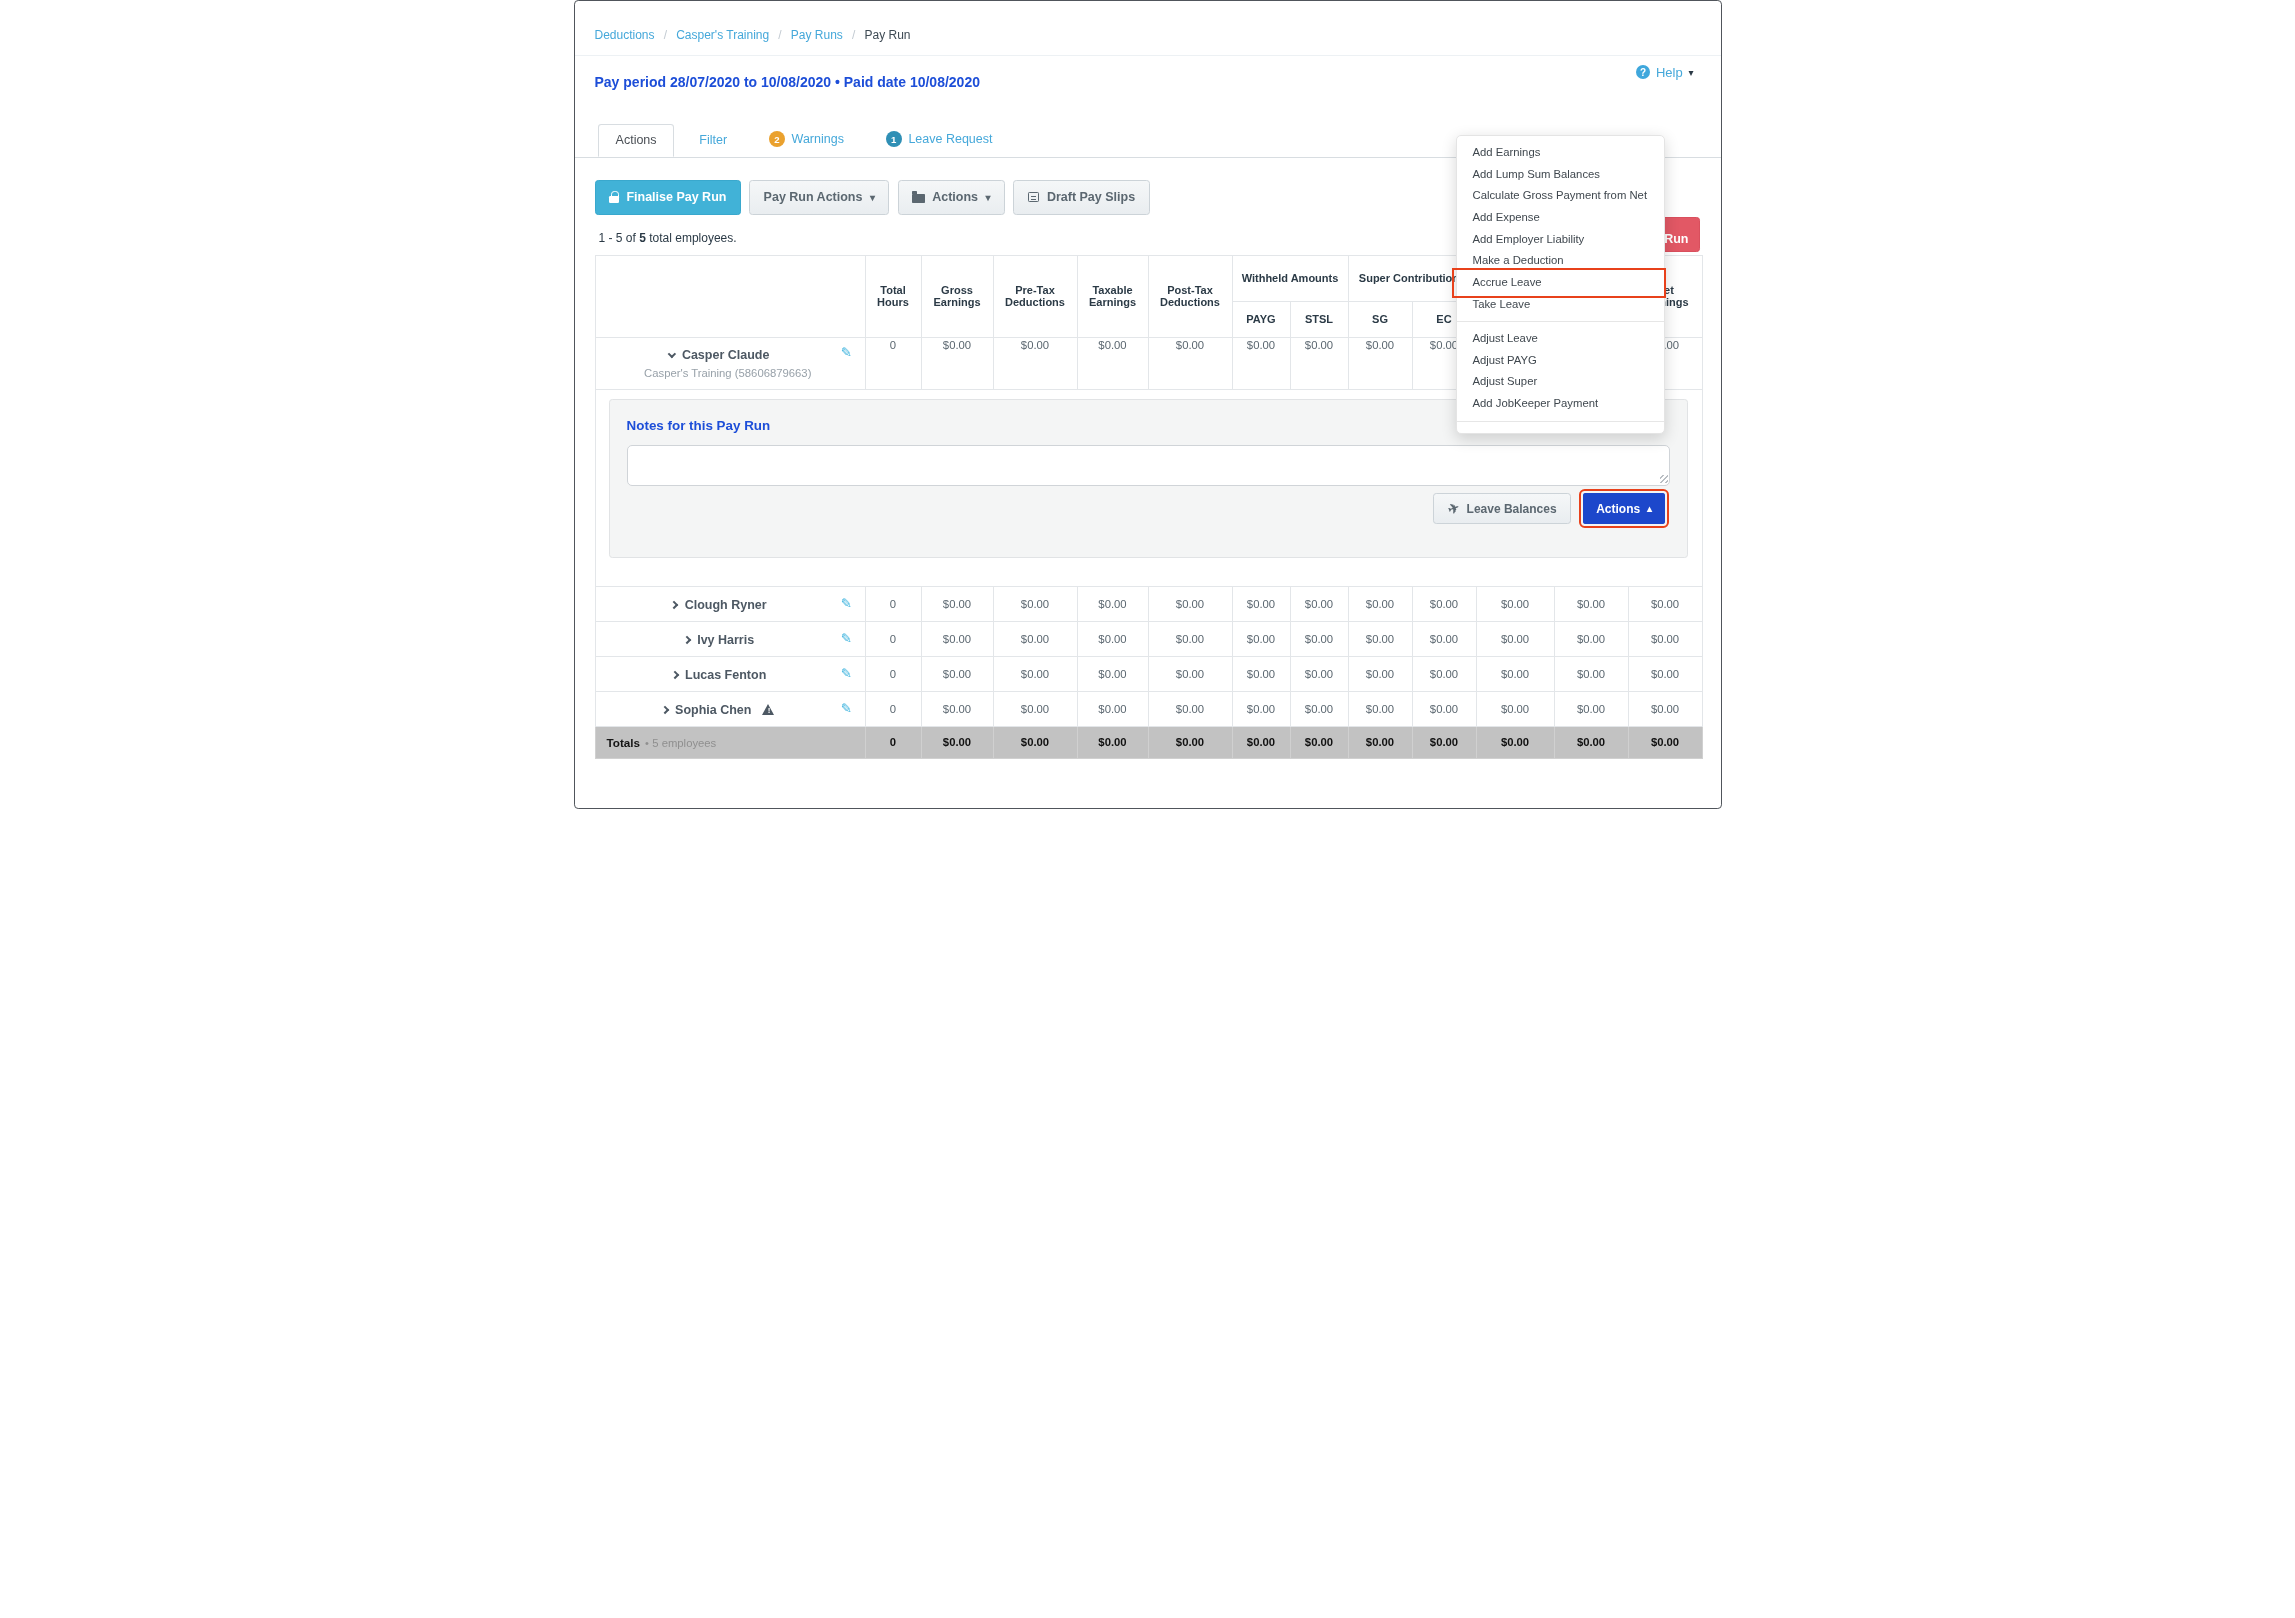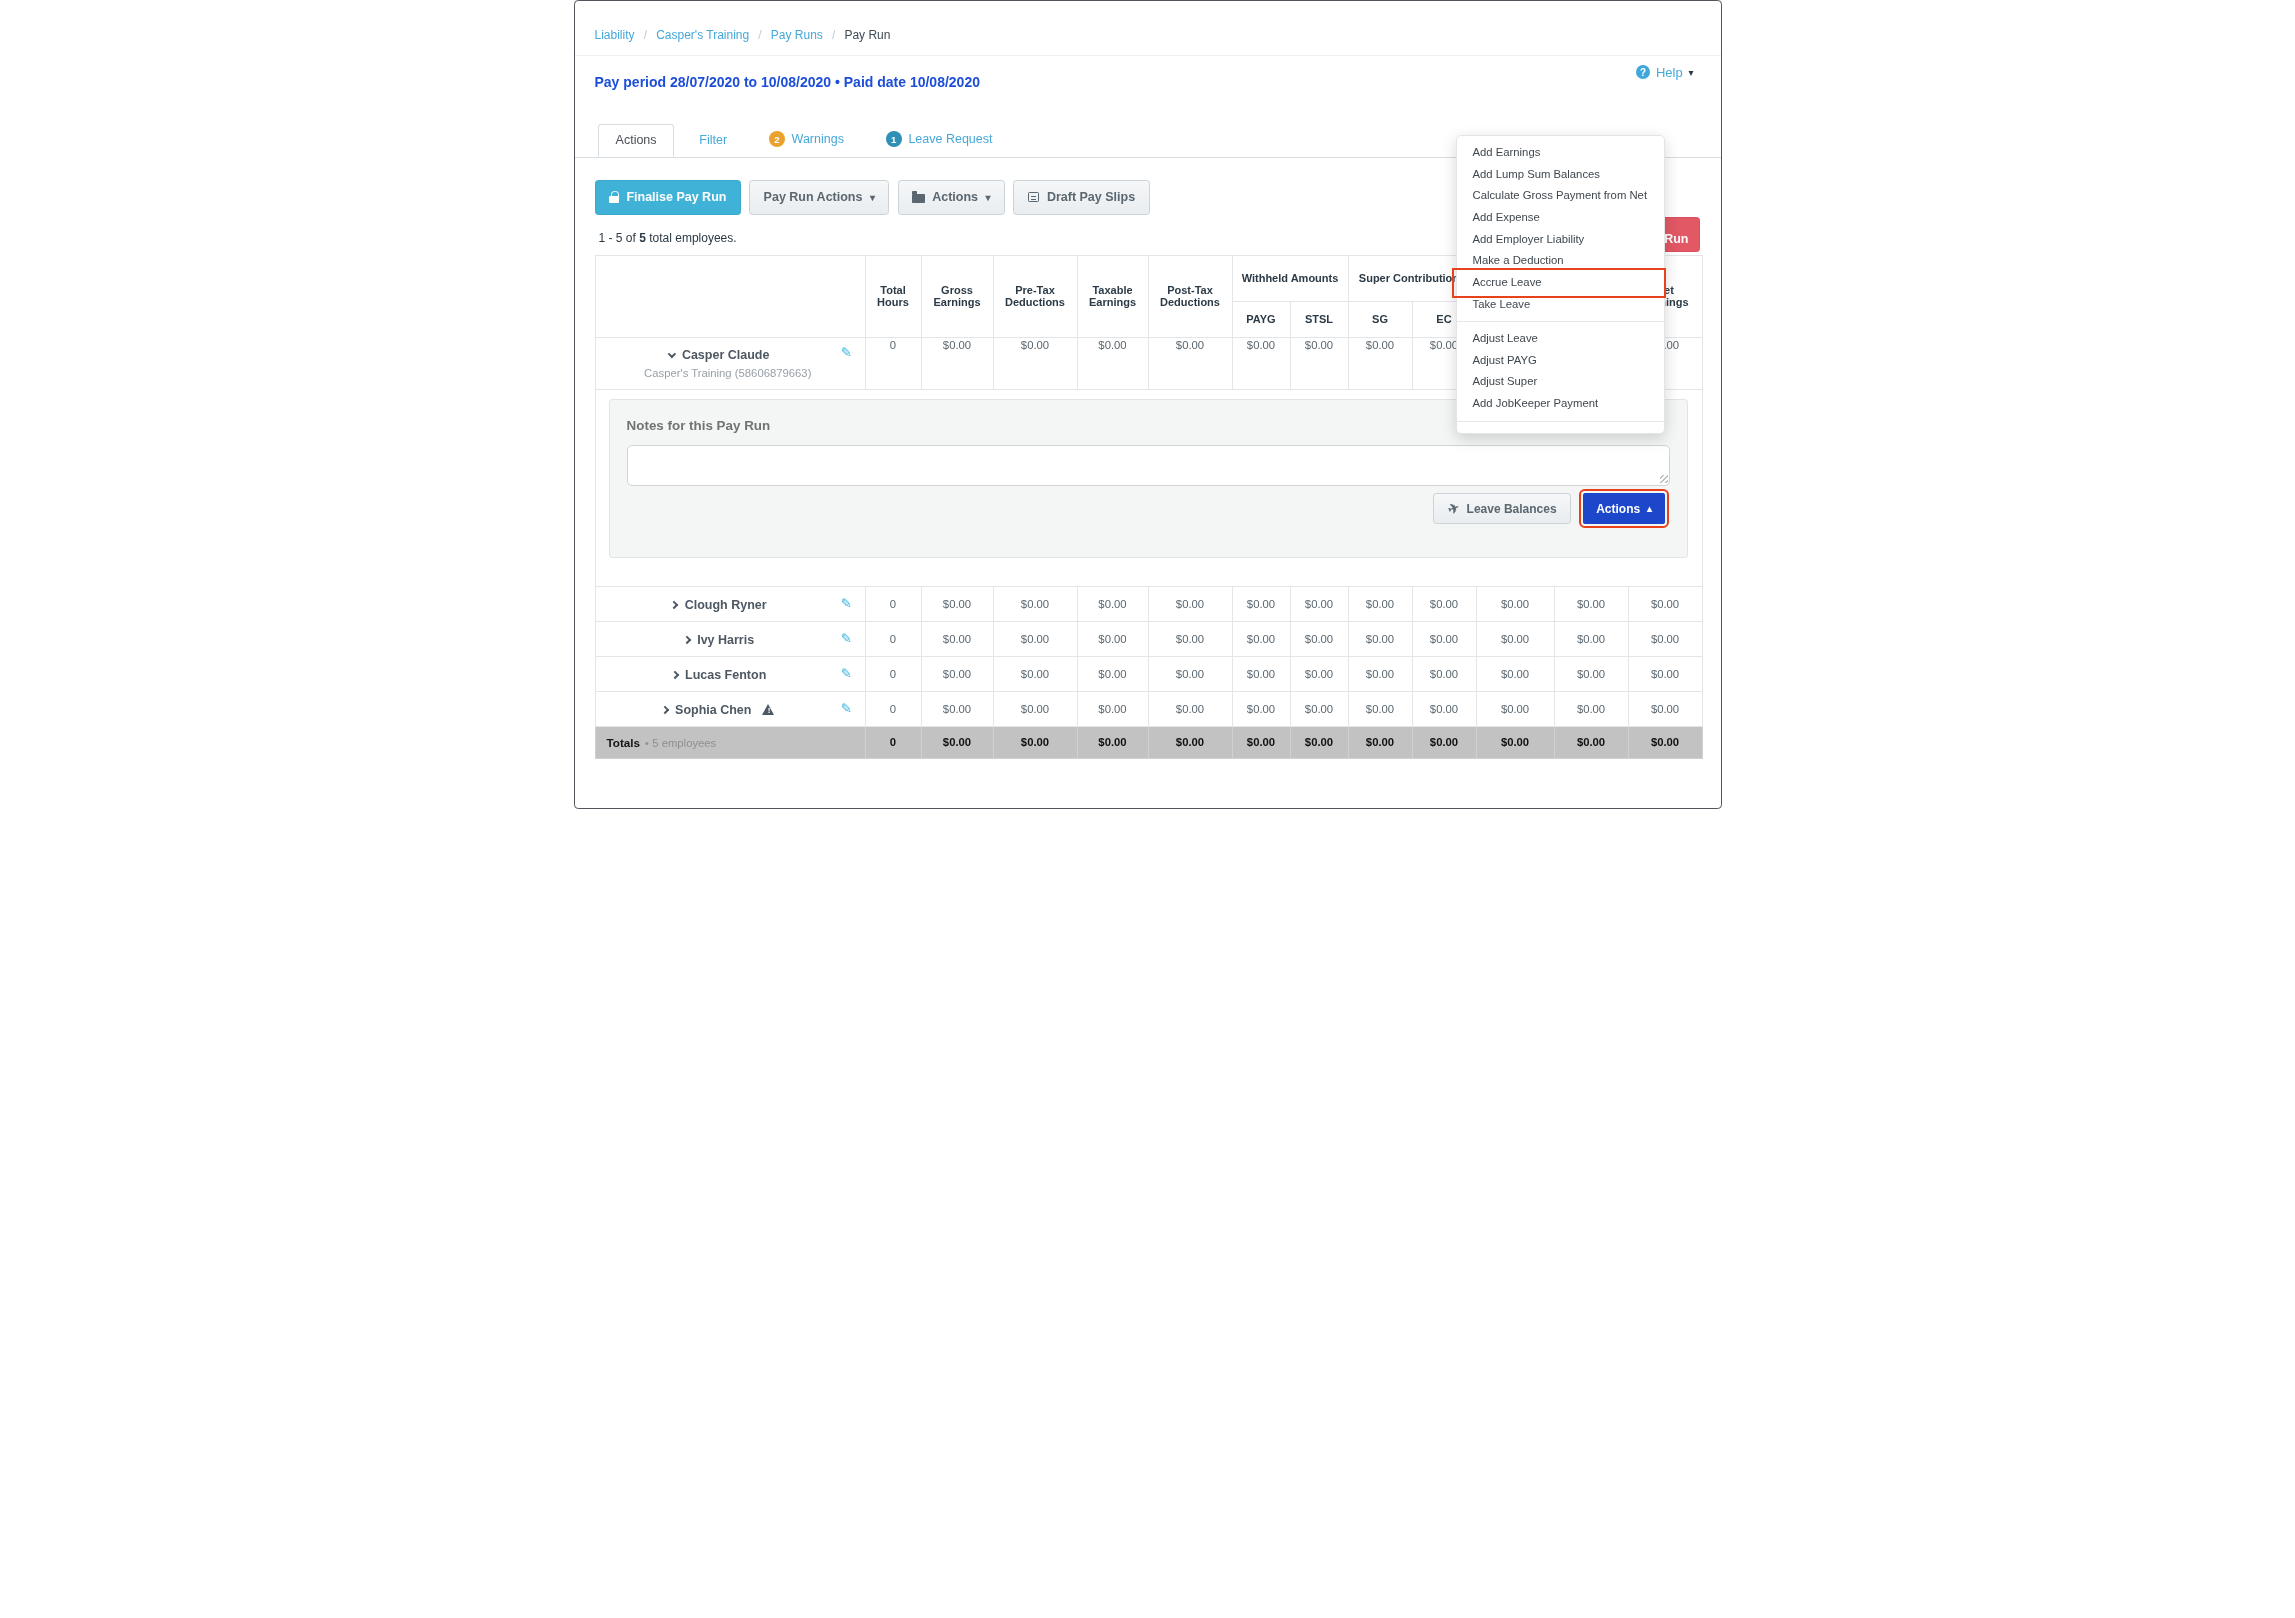--- a/index.html
+++ b/index.html
@@ -73,21 +73,21 @@
   .chev.right { transform:rotate(-45deg); }
   .pencil { position:absolute; right:12.5px; top:50%; transform:translateY(-55%); color:#49b8e0; font-size:13.4px; cursor:pointer; }
   tr.emp-first .pencil { top:15px; }
   .warn-wrap { position:relative; display:inline-block; width:14px; height:11.7px; margin-left:3.3px; }
   .warn-tri { position:absolute; left:0; top:0; width:0; height:0;
               border-left:6.7px solid transparent; border-right:6.7px solid transparent; border-bottom:11.7px solid #4d5863; }
   .warn-mark { position:absolute; left:5.4px; top:2.1px; color:#fff; font-size:8px; font-weight:700; }
   
   tr.expand td { padding:9.2px 13.4px 27.6px; }
   .notes-panel { background:#f4f5f5; border:0.8px solid #e1e3e5; border-radius:3.3px; padding:18.4px 16.7px 33px; }
-  .notes-title { font-size:13.4px; font-weight:700; color:#737373; }
+  .notes-title { font-size:13.4px; font-weight:700; color:#1d4ed8; }
   .notes-area { display:block; width:100%; height:41px; margin-top:11.7px; border:0.8px solid #d0d4d8; border-radius:5px;
                 resize:none; background:#fff; font-family:"Liberation Sans",sans-serif; font-size:11.7px; padding:5px 8.4px; }
   .notes-area-wrap { position:relative; }
   .grip { position:absolute; right:2.5px; bottom:2.5px; width:8.4px; height:8.4px;
           background:repeating-linear-gradient(135deg, transparent 0 2.1px, #b9bec3 2.1px 3.3px); }
   .emp-actions { margin-top:7.5px; display:flex; justify-content:flex-end; align-items:center; gap:11.7px; }
   .btn-leave { height:31px; padding:0 13.4px; background:linear-gradient(#f5f7f8,#e9edf0); border:0.8px solid #ccd3d8;
                border-radius:3.3px; color:#5b6770; font-size:12px; font-weight:700; display:inline-flex; align-items:center; gap:7.5px; cursor:pointer; }
   .ic-plane { display:inline-block; transform:rotate(-20deg); font-size:13.4px; color:#5b6770; }
   .btn-actions { height:31px; padding:0 12.5px; background:#1c47cb; border:0.8px solid #1c47cb; border-radius:1.7px;
@@ -110,21 +110,21 @@
   .menu li.annotated { position:relative; }
   .menu li.annotated::after { content:""; position:absolute; left:-5px; right:-2.5px; top:-4.2px; bottom:-4.2px;
                               border:2.5px solid #e8411b; pointer-events:none; }
 </style>
 </head>
 <body>
 
 <div class="page">
 
   <div class="breadcrumb">
-    <span class="crumb">Liability</span>
+    <span class="crumb">Deductions</span>
     <span class="sep">/</span>
     <span class="crumb">Casper's Training</span>
     <span class="sep">/</span>
     <span class="crumb">Pay Runs</span>
     <span class="sep">/</span>
     <span class="current">Pay Run</span>
   </div>
 
   <div class="header-row">
     <div class="subtitle">Pay period 28/07/2020 to 10/08/2020 • Paid date 10/08/2020</div>

